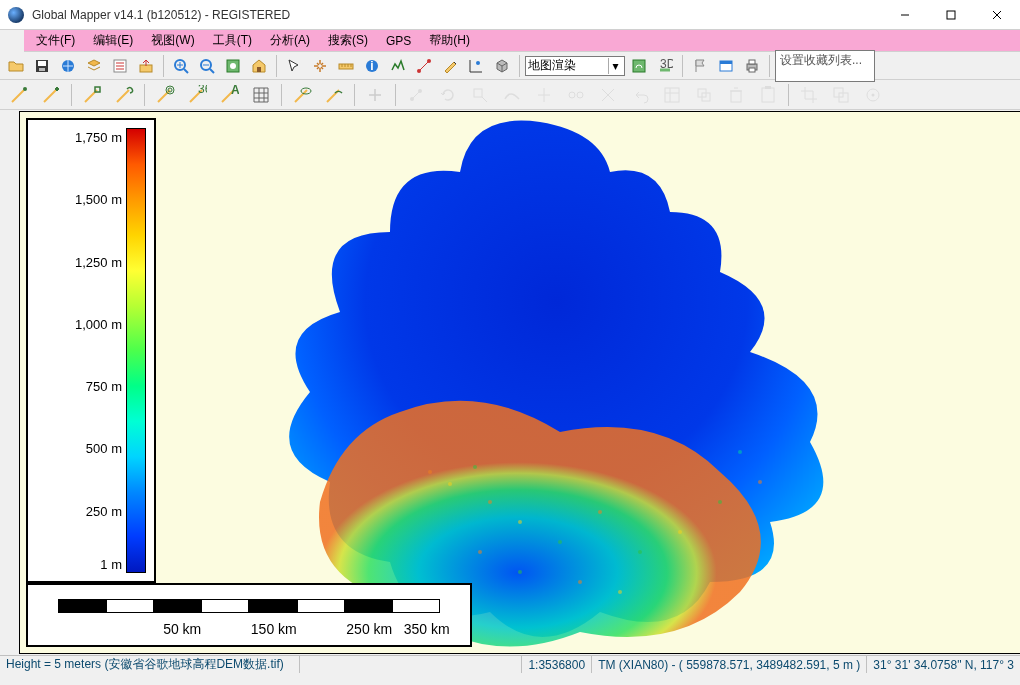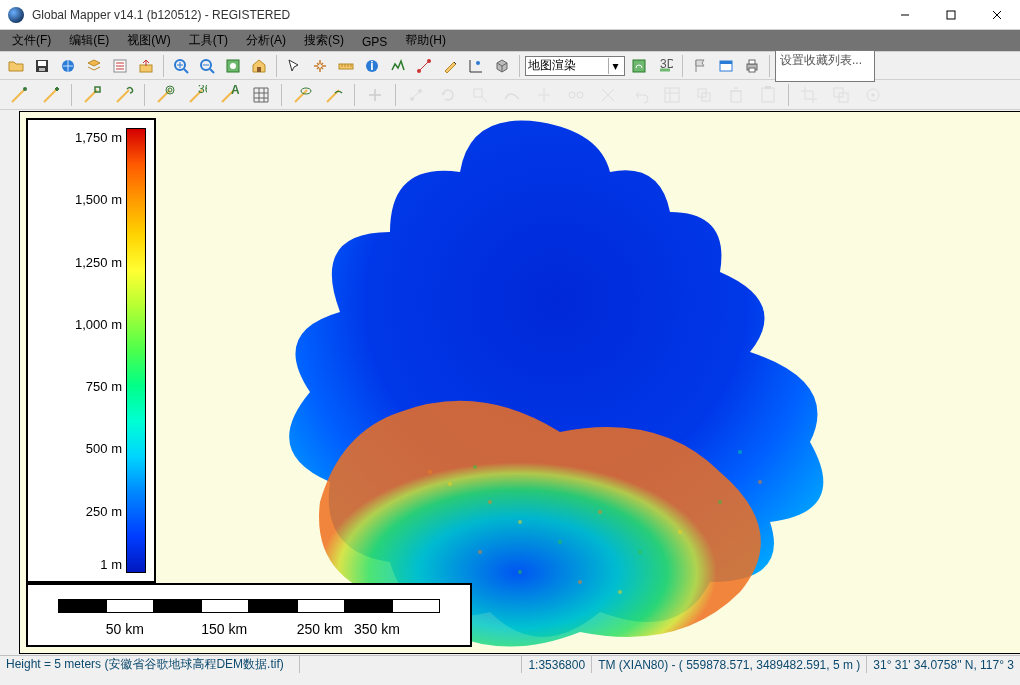--- a/index.html
+++ b/index.html
@@ -4,21 +4,21 @@
 <style>
 * { box-sizing: border-box; margin: 0; padding: 0; font-family: "Microsoft YaHei", "Segoe UI", Tahoma, sans-serif; font-size: 12px; }
 html, body { width: 1020px; height: 685px; overflow: hidden; background: #f0f0f0; }
 
 .titlebar { height: 30px; background: #fff; display: flex; align-items: center; border-bottom: 1px solid #d0d0d0; }
 .titlebar .appicon { width: 16px; height: 16px; margin: 0 8px; border-radius: 50%; background: radial-gradient(circle at 35% 35%, #6ab0ff 0%, #1a3d6b 70%); }
 .titlebar .title { flex: 1; color: #333; }
 .titlebar .winbtns { display: flex; }
 .titlebar .winbtn { width: 46px; height: 30px; display: flex; align-items: center; justify-content: center; color: #000; }
 
-.menubar { height: 22px; background: #737373; display: flex; align-items: flex-end; padding: 0 4px; gap: 2px; border-bottom: 1px solid #d0d0d0; }
+.menubar { height: 22px; background: #f9a8d4; display: flex; align-items: center; padding: 0 4px; gap: 2px; border-bottom: 1px solid #d0d0d0; margin-left: 24px; }
 .menubar .menuitem { padding: 2px 8px; color: #000; }
 
 .toolbar { height: 28px; background: #f0f0f0; display: flex; align-items: center; padding: 1px 4px; gap: 2px; border-bottom: 1px solid #d0d0d0; }
 .toolbar.row2 { height: 30px; }
 .tbtn { width: 24px; height: 24px; border: 1px solid transparent; display: flex; align-items: center; justify-content: center; cursor: pointer; }
 .tbtn.large { width: 30px; height: 28px; }
 .tbtn.disabled { opacity: 0.35; cursor: default; }
 .sep { width: 1px; height: 22px; background: #c0c0c0; margin: 0 3px; }
 .combo { height: 20px; border: 1px solid #7a7a7a; background: #fff; display: flex; align-items: center; padding: 0 2px; }
 .combo input { border: none; outline: none; width: 80px; height: 16px; font-size: 12px; }
@@ -32,21 +32,21 @@
   background: linear-gradient(to bottom, #d40000 0%, #ff5a00 8%, #ff9a00 16%, #ffd400 24%, #ffff33 32%, #b6ff33 40%, #4cff4c 50%, #00ff88 58%, #00ffd4 66%, #00d4ff 74%, #0088ff 82%, #003cff 92%, #0018c0 100%); }
 .legend .ticks { position: absolute; left: 6px; top: 8px; width: 88px; height: 445px; }
 .legend .tick { position: absolute; width: 100%; text-align: right; font-size: 13px; color: #000; transform: translateY(-50%); }
 
 .scalebar { position: absolute; left: 6px; bottom: 6px; width: 446px; height: 64px; border: 2px solid #000; background: #fff; }
 .scalebar .track { position: absolute; top: 14px; left: 30px; right: 30px; height: 14px; display: flex; }
 .scalebar .seg { flex: 1; border: 1px solid #000; }
 .scalebar .seg.blk { background: #000; }
 .scalebar .seg.wht { background: #fff; }
 .scalebar .labels { position: absolute; bottom: 8px; left: 30px; right: 30px; display: flex; }
-.scalebar .slabel { flex: 1; text-align: left; font-size: 14px; color: #000; transform: translateX(50%); }
+.scalebar .slabel { flex: 1; text-align: right; font-size: 14px; color: #000; transform: translateX(50%); }
 
 .statusbar { height: 18px; background: #f0f0f0; display: flex; align-items: center; border-top: 1px solid #c0c0c0; font-size: 12px; color: #0c4a6e; }
 .statusbar .cell { padding: 0 6px; border-right: 1px solid #c0c0c0; height: 100%; display: flex; align-items: center; white-space: nowrap; }
 .statusbar .spacer { flex: 1; border-right: 1px solid #c0c0c0; height: 100%; }
 
 
 svg { display: block; }
 </style>
 </head>
 <body>

